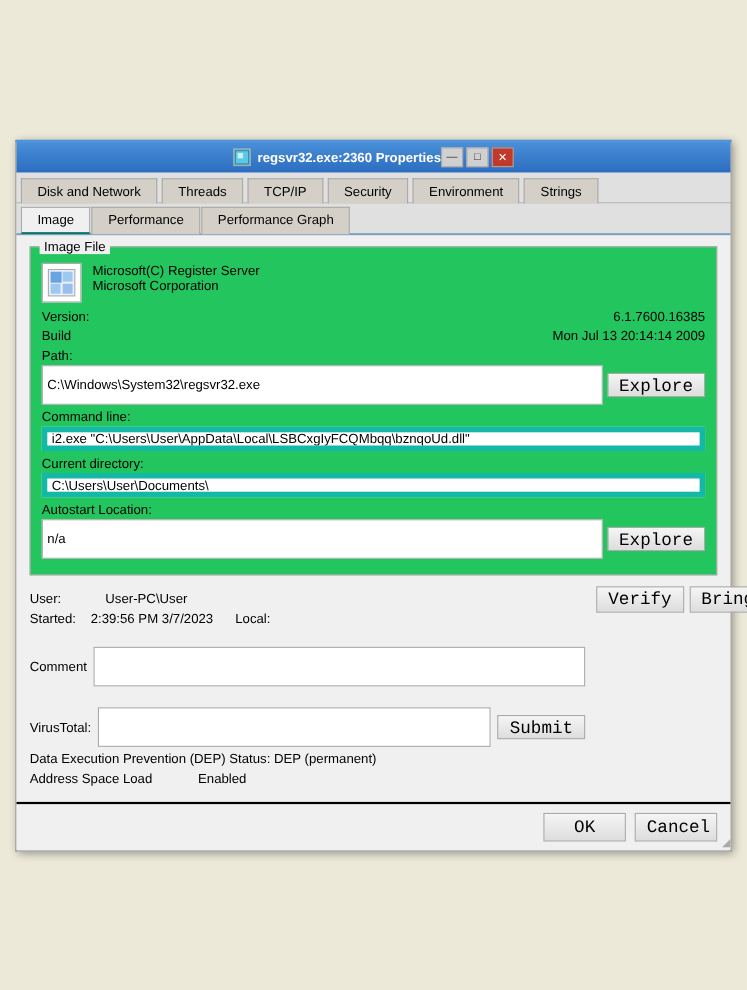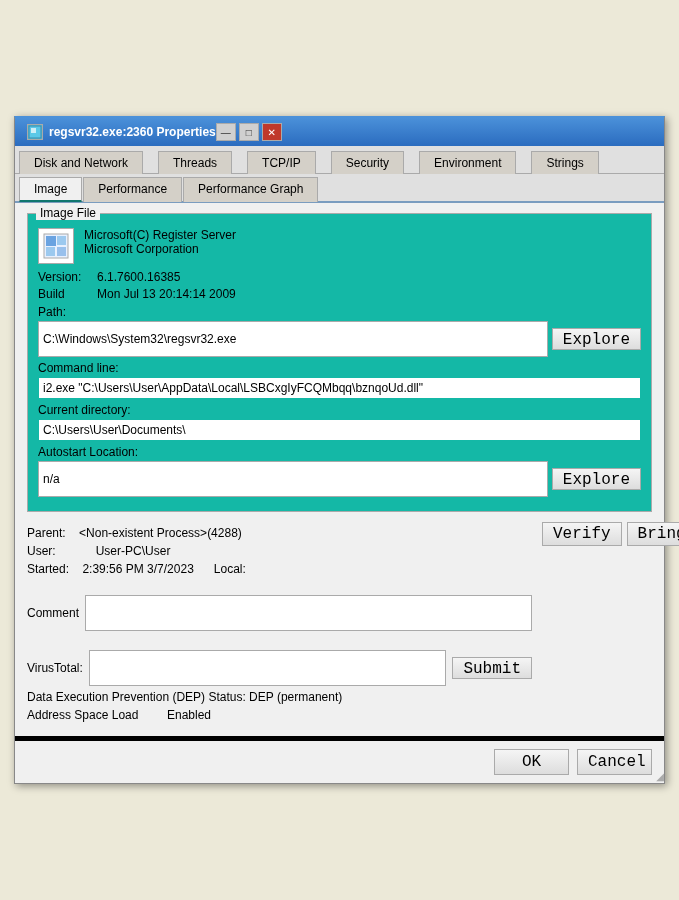--- a/index.html
+++ b/index.html
@@ -19,21 +19,21 @@
       border: 1px solid #888;
       border-top: 2px solid #4a90d9;
       box-shadow: 2px 2px 8px rgba(0,0,0,0.4);
     }
     .title-bar {
       background: linear-gradient(to bottom, #4a90d9, #2b6cbf);
       color: white;
       padding: 5px 12px;
       display: flex;
       align-items: center;
-      justify-content: flex-start;
+      justify-content: center;
       height: 28px;
     }
     .title-bar-left {
       display: flex;
       align-items: center;
       gap: 6px;
       font-size: 12px;
       font-weight: bold;
     }
     .title-icon {
@@ -61,21 +61,21 @@
       justify-content: center;
       color: #333;
     }
     .title-btn.close { background: #c0392b; color: white; }
     .tabs-row1 {
       display: flex;
       background: #e0e0e0;
       border-bottom: 1px solid #aaa;
       padding-top: 4px;
       padding-left: 4px;
-      gap: 15px;
+      gap: 4px;
     }
     .tab {
       padding: 4px 14px;
       border: 1px solid #aaa;
       border-bottom: none;
       background: #d4d0c8;
       cursor: pointer;
       font-size: 12px;
       color: #000;
       position: relative;
@@ -97,21 +97,21 @@
     }
     .content {
       padding: 10px 12px;
       background: #f0f0f0;
     }
     .group-box {
       border: 1px solid #aaa;
       padding: 8px 10px 10px 10px;
       margin-bottom: 10px;
       position: relative;
-      background: #14b8a6;
+      background: #22c55e;
     }
     .group-box-legend {
       position: absolute;
       top: -8px;
       left: 8px;
       background: #f0f0f0;
       padding: 0 4px;
       font-size: 12px;
     }
     .image-file-row {
@@ -128,21 +128,21 @@
       background: #fff;
       display: flex;
       align-items: center;
       justify-content: center;
       flex-shrink: 0;
     }
     .app-icon svg { width: 28px; height: 28px; }
     .image-file-info { display: flex; flex-direction: column; }
     .app-name { font-size: 12px; font-weight: normal; }
     .app-corp { font-size: 12px; }
-    .info-row { display: flex; gap: 4px; margin: 3px 0; font-size: 12px; }
+    .info-row { display: flex; gap: 4px; margin: 3px 0; font-size: 12px; justify-content: space-between; }
     .info-label { font-weight: normal; min-width: 55px; }
     .info-value { }
     .path-row { margin: 4px 0; font-size: 12px; }
     .path-row-label { margin-bottom: 2px; }
     .path-input-row { display: flex; gap: 4px; align-items: center; }
     .text-input {
       border: 1px solid #aaa;
       background: white;
       padding: 2px 4px;
       font-size: 12px;
@@ -155,48 +155,48 @@
       background: linear-gradient(to bottom, #f5f5f5, #ddd);
       padding: 2px 10px;
       font-size: 16px;
       cursor: pointer;
       height: 22px;
       font-family: Liberation Mono, monospace;
       white-space: nowrap;
     }
     .cmdline-input {
       width: 100%;
-      border: 1px solid #14b8a6;
+      border: 5px solid #14b8a6;
       background: white;
       padding: 2px 4px;
       font-size: 12px;
       font-family: inherit;
       height: 22px;
     }
     .below-group {
       display: flex;
       gap: 10px;
       margin-top: 4px;
     }
     .left-info { flex: 1; }
     .right-btns { display: flex; flex-direction: row; gap: 5px; width: 110px; }
     .right-btns .btn { height: 24px; width: 110px; text-align: left; padding: 2px 10px; }
     .info-line { margin: 4px 0; font-size: 12px; }
     .comment-row { display: flex; align-items: center; gap: 6px; margin: 19px 0; }
     .vt-row { display: flex; align-items: center; gap: 6px; margin: 4px 0; }
     .dep-row { margin: 4px 0; font-size: 12px; }
-    .addr-row { display: flex; gap: 10px; margin: 4px 0; font-size: 12px; }
+    .addr-row { display: flex; gap: 23px; margin: 4px 0; font-size: 12px; }
     .addr-label { min-width: 130px; }
     .footer {
       display: flex;
       justify-content: flex-end;
       padding: 8px 12px;
       gap: 8px;
       background: #f0f0f0;
-      border-top: 5px solid #000000;
+      border-top: 2px solid #000000;
     }
     .footer .btn { width: 75px; text-align: center; height: 26px; }
     .resize-corner {
       width: 12px;
       height: 12px;
       position: absolute;
       right: 0;
       bottom: 0;
       cursor: se-resize;
       color: #aaa;
@@ -295,25 +295,20 @@
         <div class="path-input-row">
           <input type="text" class="text-input" value="n/a" style="">
           <button class="btn">Explore</button>
         </div>
       </div>
     </div>
 
     <div class="below-group">
       <div class="left-info">
         <div class="info-line">
-          <span>Parent:</span>
-          <span>&nbsp;&nbsp;</span>
-          <span>&lt;Non-existent Process&gt;(4288)</span>
-        </div>
-        <div class="info-line">
           <span>User:</span>
           <span>&nbsp;&nbsp;&nbsp;&nbsp;&nbsp;&nbsp;&nbsp;&nbsp;&nbsp;&nbsp;</span>
           <span>User-PC\User</span>
         </div>
         <div class="info-line">
           <span>Started:</span>
           <span>&nbsp;&nbsp;</span>
           <span>2:39:56 PM   3/7/2023</span>
           <span>&nbsp;&nbsp;&nbsp;&nbsp;</span>
           <span>Local:</span>

